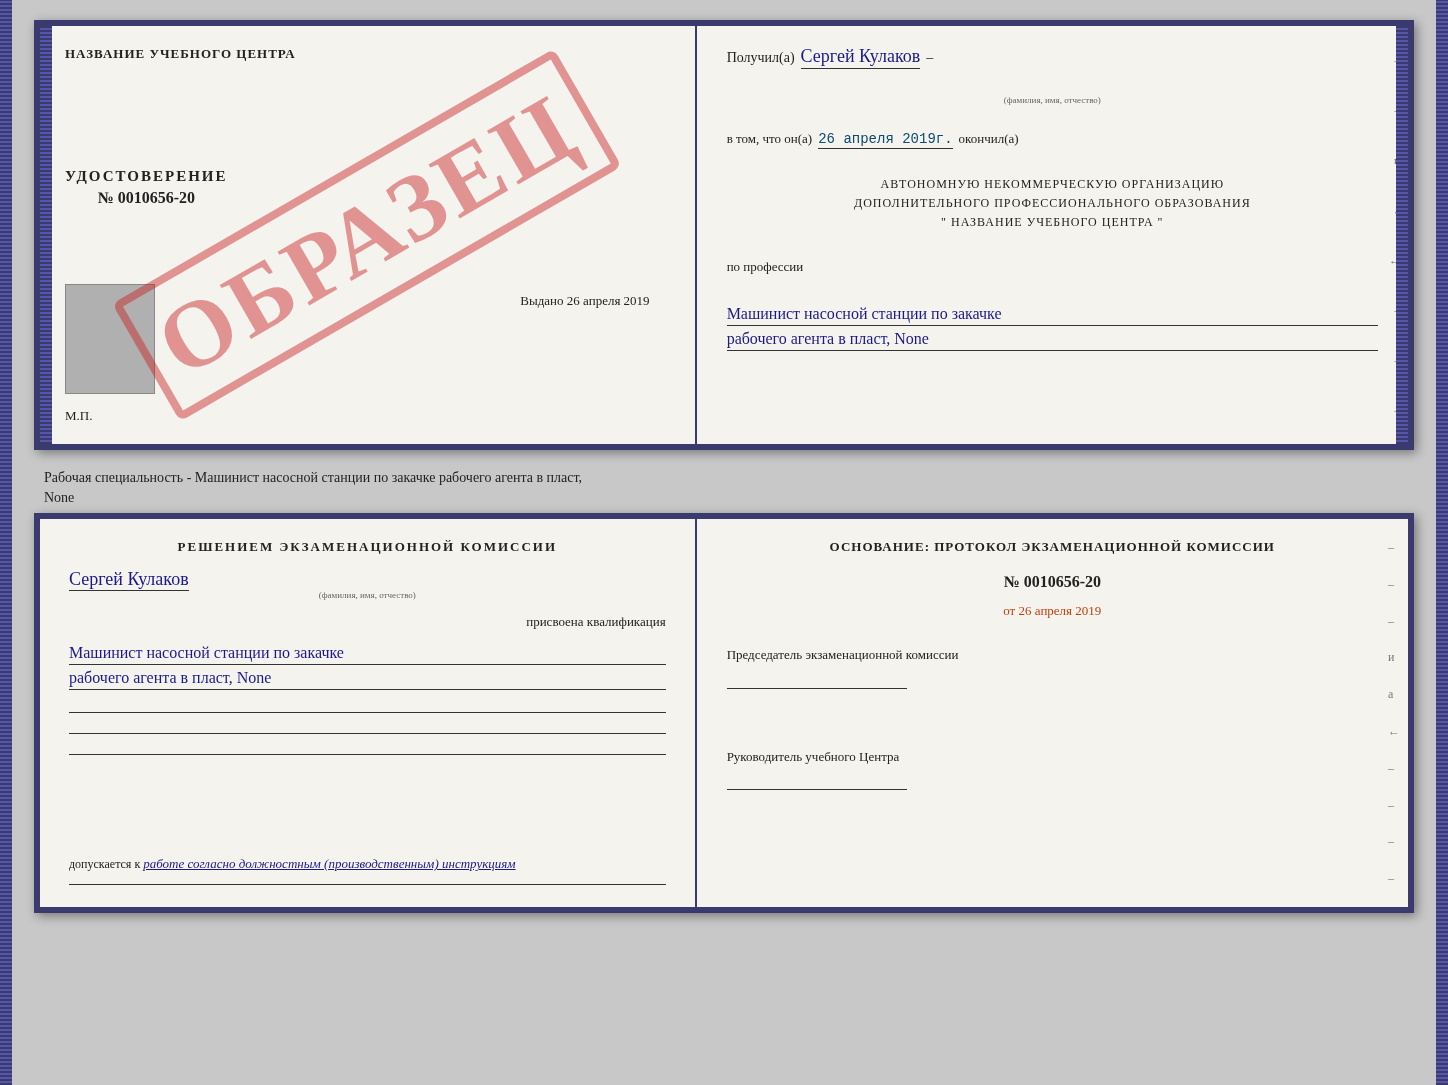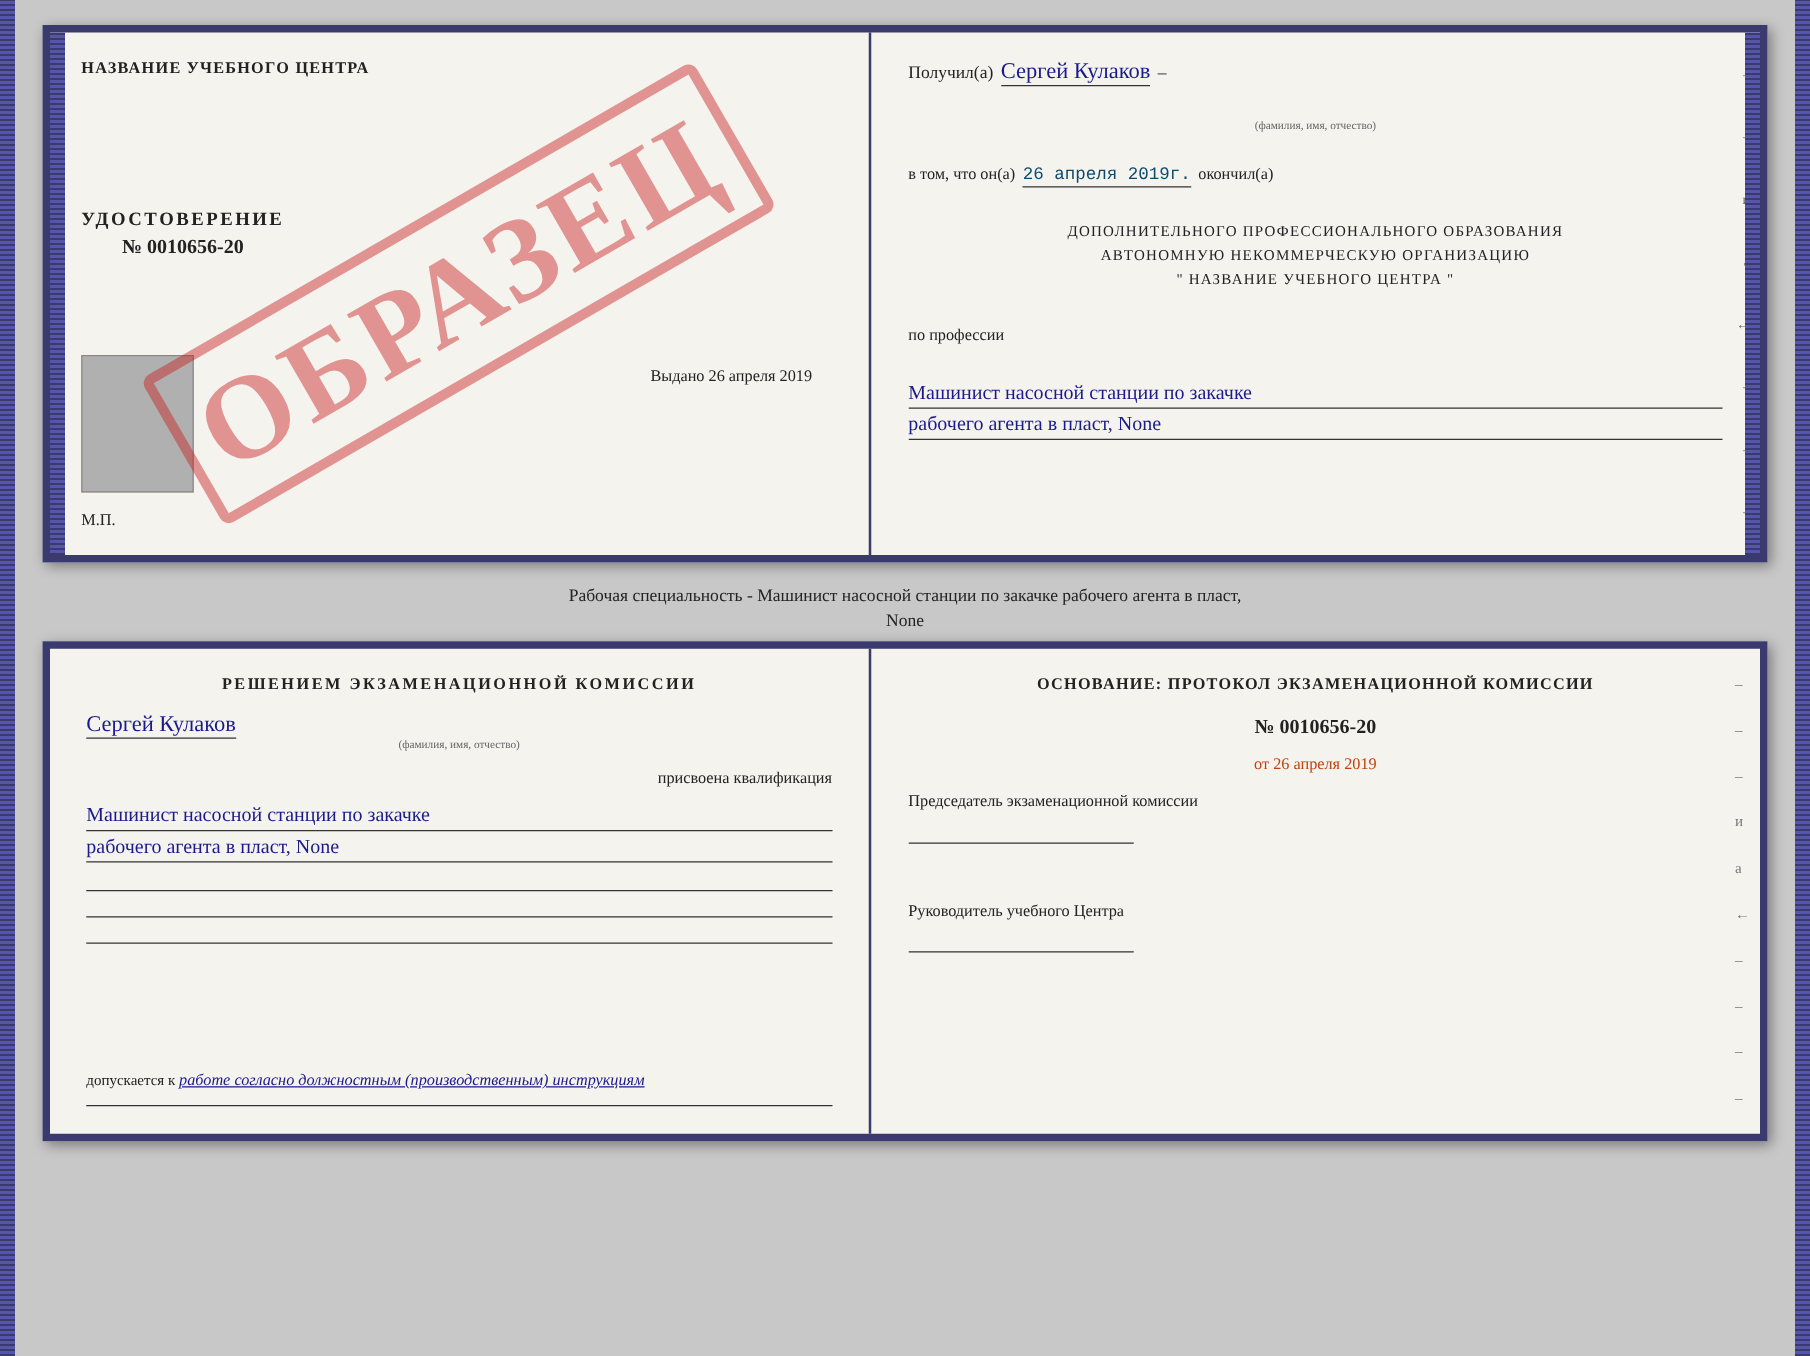--- a/index.html
+++ b/index.html
@@ -207,21 +207,20 @@
       text-align: right;
     }
 
     
     .middle-text {
       width: 1380px;
       padding: 6px 10px;
       font-size: 14px;
       color: #222;
       line-height: 1.4;
-      text-align: center;
     }
 
     
     .document-bottom {
       width: 1380px;
       background: #f5f3ee;
       border: 6px solid #3a3a6e;
       display: flex;
       min-height: 400px;
       box-shadow: 3px 3px 10px rgba(0,0,0,0.4);
@@ -297,21 +296,21 @@
       margin-top: 6px;
     }
 
     .ot-date {
       font-size: 13px;
       text-align: center;
       color: #c2410c;
     }
 
     .podpis-block {
-      margin-top: 0;
+      margin-top: 14px;
     }
 
     .podpis-label {
       font-size: 13px;
       color: #222;
       line-height: 1.5;
     }
 
     .podpis-line {
       border-bottom: 1px solid #333;
@@ -409,22 +408,22 @@
     </div>
     <div class="small-label">(фамилия, имя, отчество)</div>
 
     <div class="vtom-row">
       <span>в том, что он(а)</span>
       <span class="handwritten-small underline-val">26 апреля 2019г.</span>
       <span>окончил(а)</span>
     </div>
 
     <div class="org-block">
+      <div>АВТОНОМНУЮ НЕКОММЕРЧЕСКУЮ ОРГАНИЗАЦИЮ</div>
       <div>ДОПОЛНИТЕЛЬНОГО ПРОФЕССИОНАЛЬНОГО ОБРАЗОВАНИЯ</div>
-      <div>АВТОНОМНУЮ НЕКОММЕРЧЕСКУЮ ОРГАНИЗАЦИЮ</div>
       <div>"  НАЗВАНИЕ УЧЕБНОГО ЦЕНТРА  "</div>
     </div>
 
     <div class="po-professii">по профессии</div>
     <div>
       <span class="prof-handwritten">Машинист насосной станции по закачке</span>
       <span class="prof-handwritten">рабочего агента в пласт, None</span>
     </div>
 
     <div class="right-lines">

